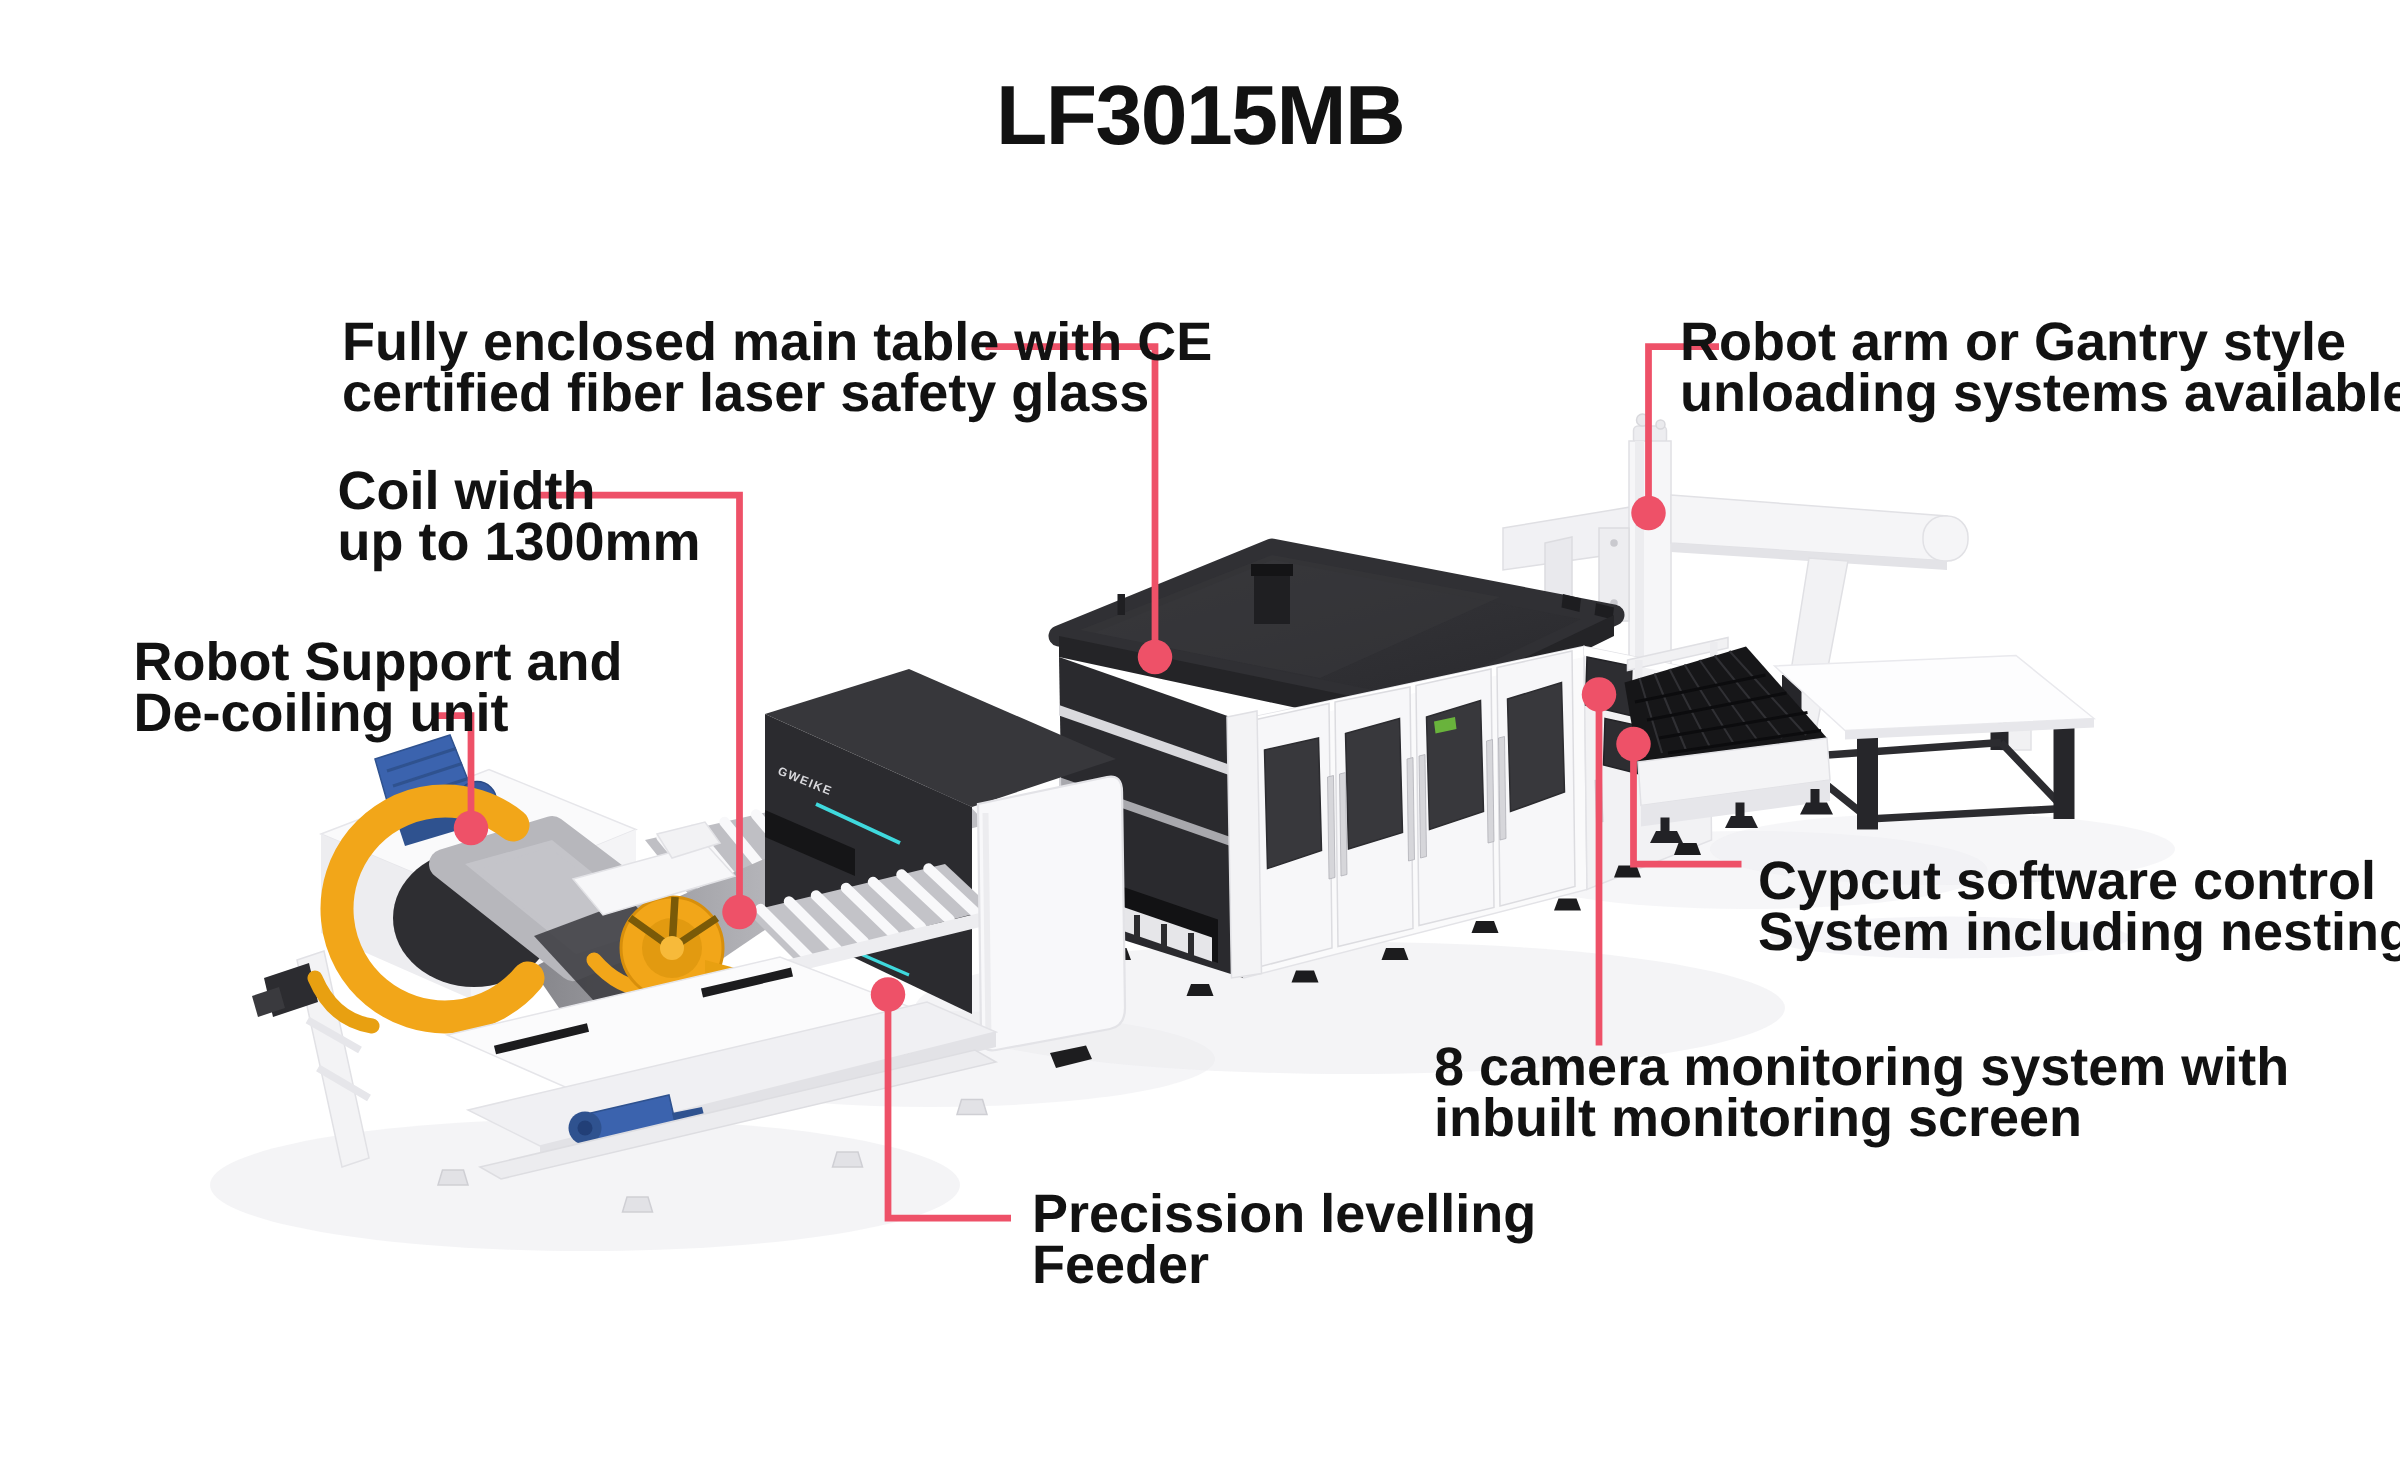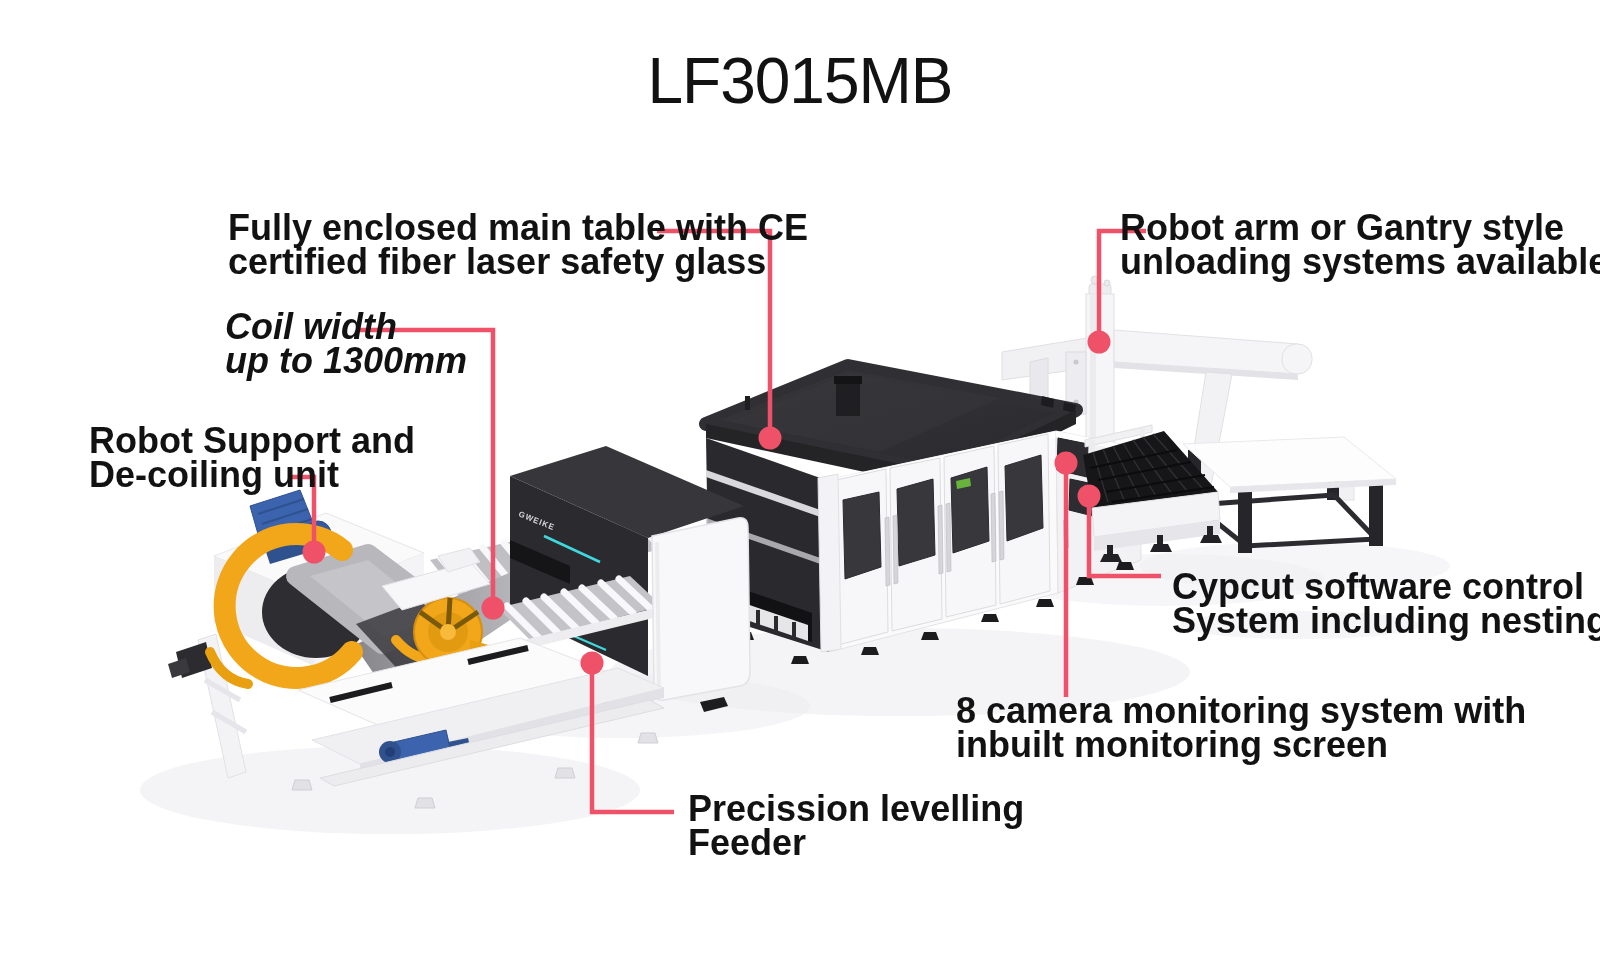--- a/index.html
+++ b/index.html
@@ -2,21 +2,21 @@
 <html style="--accent: #ee5168; --ink: #121212; --machine-dark: #2b2b2f; --machine-white: #f7f7f9; --coil-yellow: #f2a619; --motor-blue: #3b63ae; --cyan-accent: #3fd9dd; --laser-green: #6fc13c;"><head>
 <meta charset="utf-8">
 <style>
   :root { --accent:#ee5168; --ink:#121212; }
   * { margin:0; padding:0; box-sizing:border-box; }
   html,body { width:1600px; height:972px; background:#ffffff; overflow:hidden;
               font-family:"Liberation Sans", sans-serif; }
   .stage { position:relative; width:1600px; height:972px; background:#ffffff; }
   .stage > svg { position:absolute; left:0; top:0; }
   .page-title { position:absolute; left:0; top:44px; width:1600px; text-align:center;
-                font-size:64px; font-weight:normal; color:var(--ink); letter-spacing:-1px; }
+                font-size:56px; font-weight:bold; color:var(--ink); letter-spacing:-1px; }
   .label { position:absolute; font-size:36px; font-weight:bold; color:var(--ink);
            line-height:34px; white-space:nowrap; }
   .callout-stroke { fill:none; stroke:var(--accent); stroke-width:4.5px; }
   .callout-dot { fill:var(--accent); }
   .logo-text { font-size:8px; font-weight:bold; fill:#d8d8dc; letter-spacing:1px; }
 </style>
 </head>
 <body>
 
 <div class="stage">
@@ -247,21 +247,21 @@
   </g>
 </svg>
 
   <div class="page-title">LF3015MB</div>
 
   <div class="label" style="left:228px; top:211px;">
     <div>Fully enclosed main table with CE</div>
     <div>certified fiber laser safety glass</div>
   </div>
 
-  <div class="label" style="left:225px; top:310px;font-style:italic;">
+  <div class="label" style="left:225px; top:310px;">
     <div>Coil width</div>
     <div>up to 1300mm</div>
   </div>
 
   <div class="label" style="left:89px; top:424px;">
     <div>Robot Support and</div>
     <div>De-coiling unit</div>
   </div>
 
   <div class="label" style="left:1120px; top:211px;">

